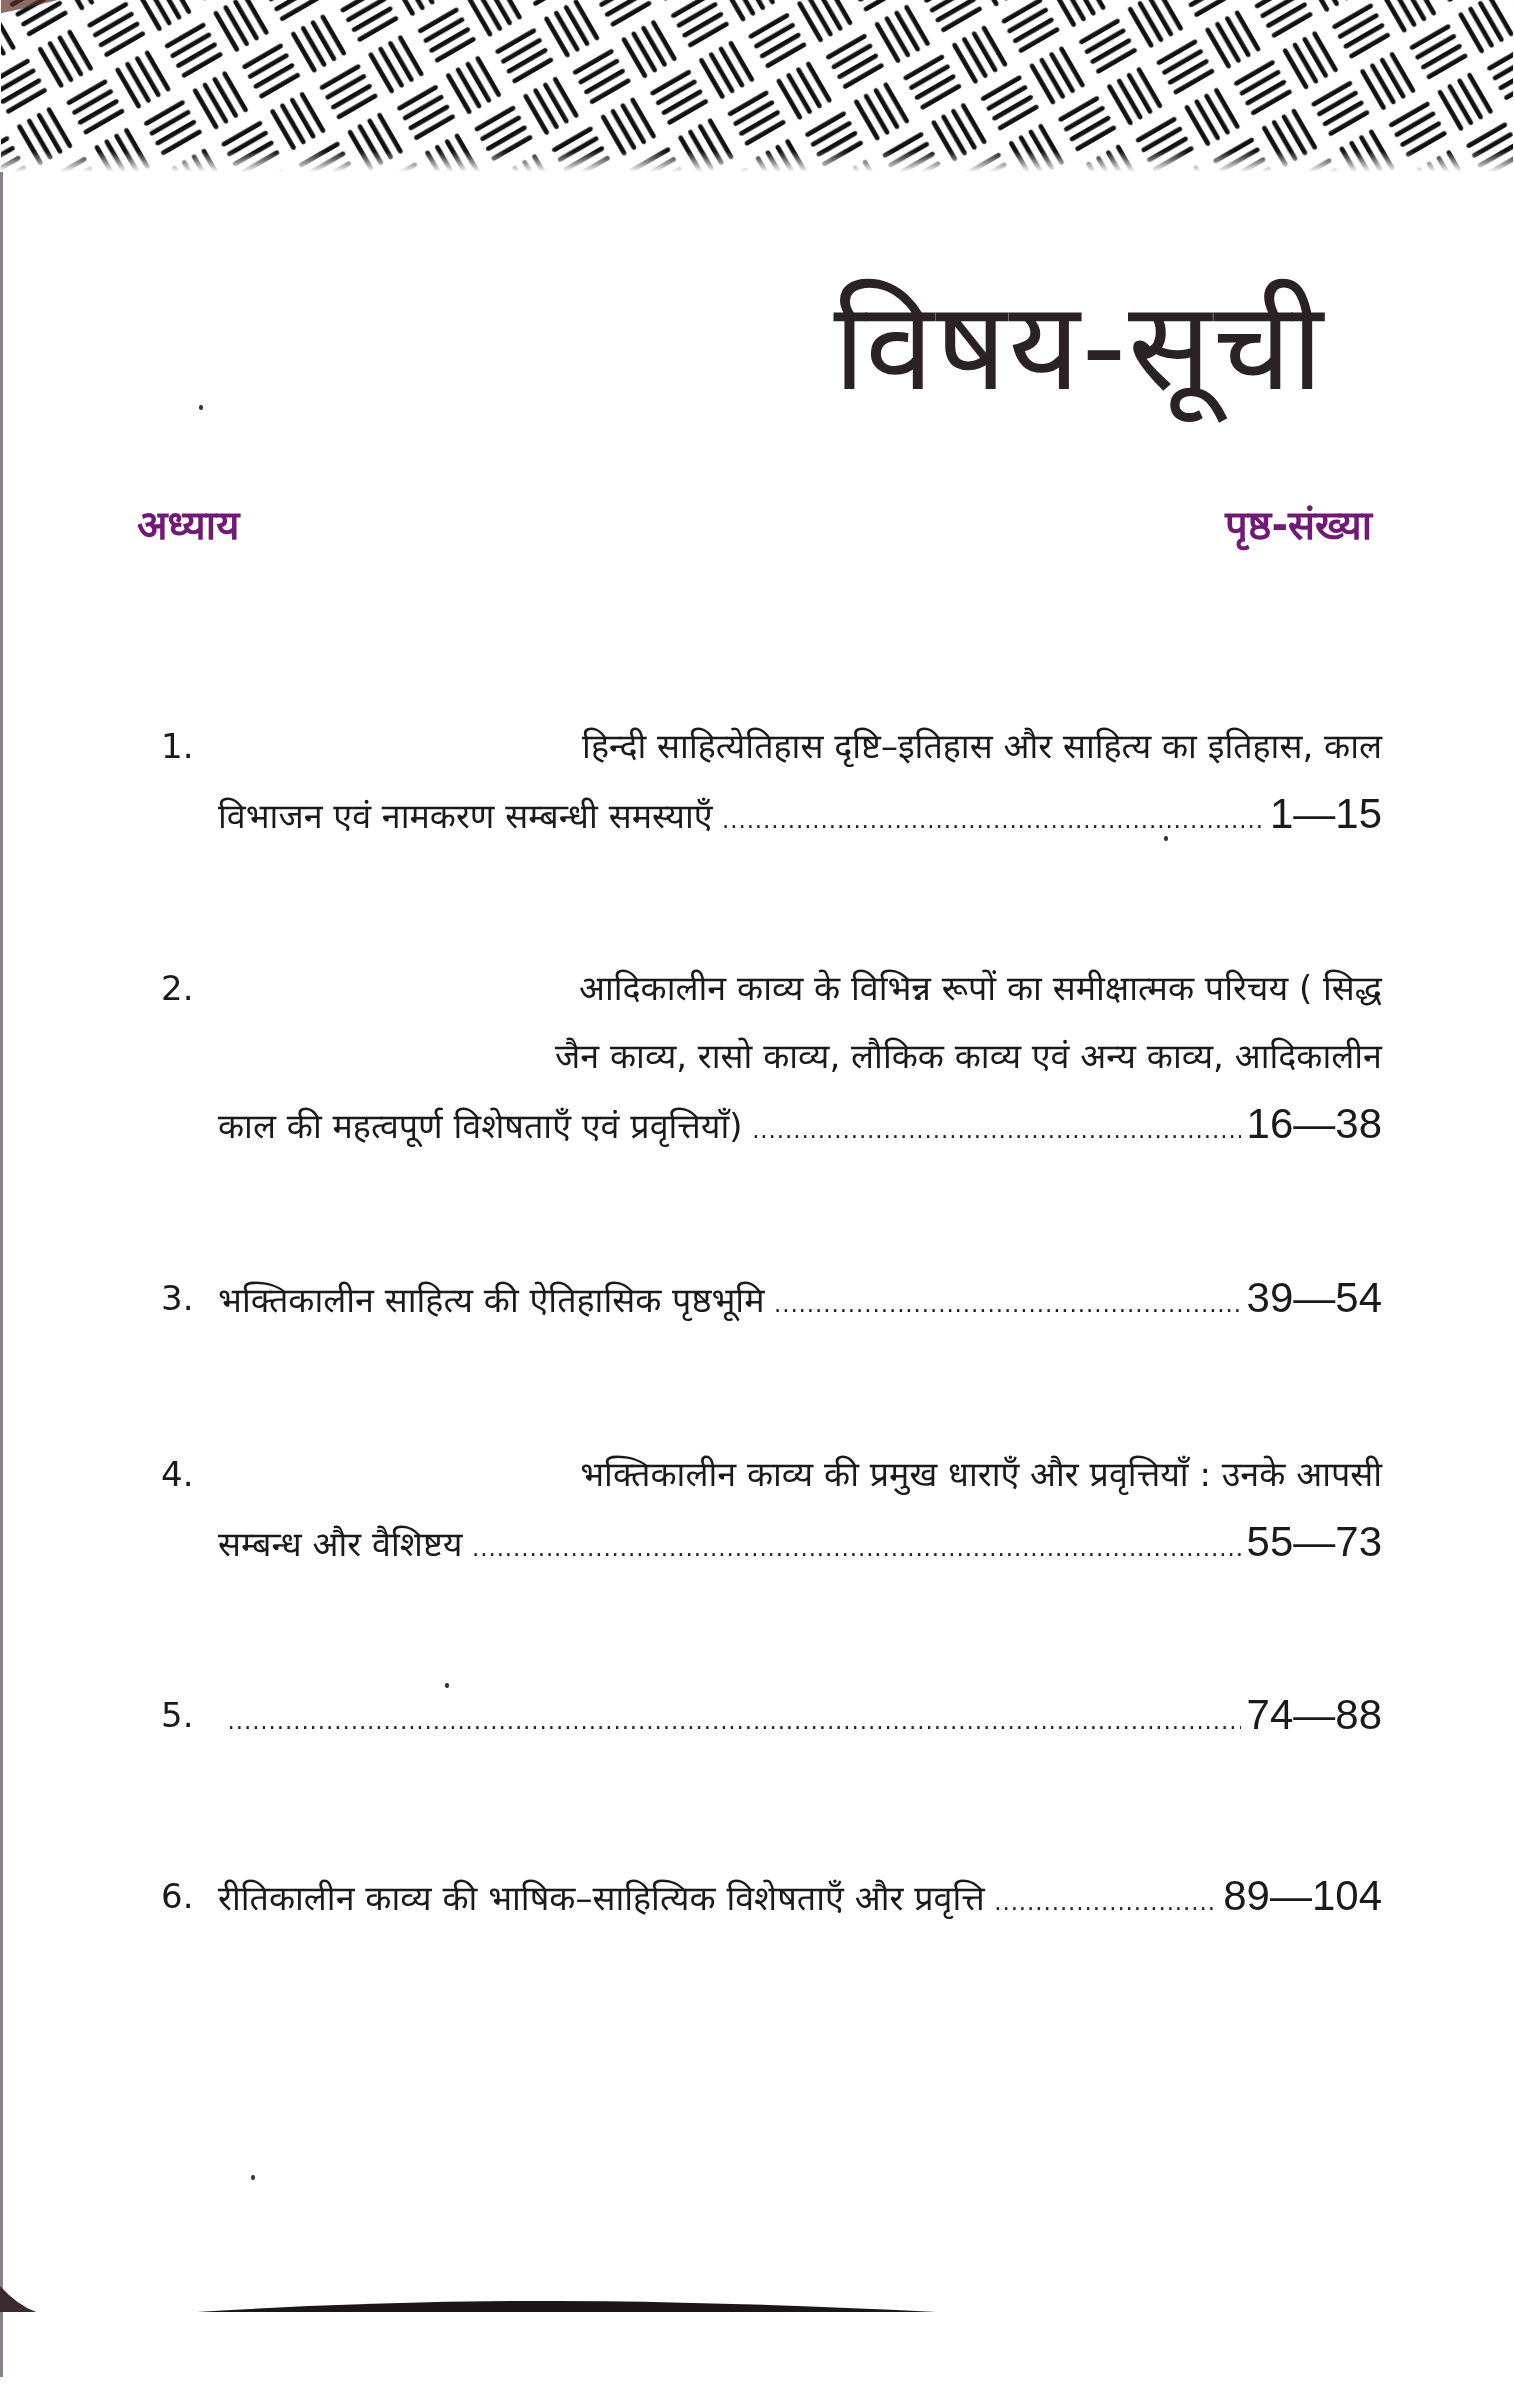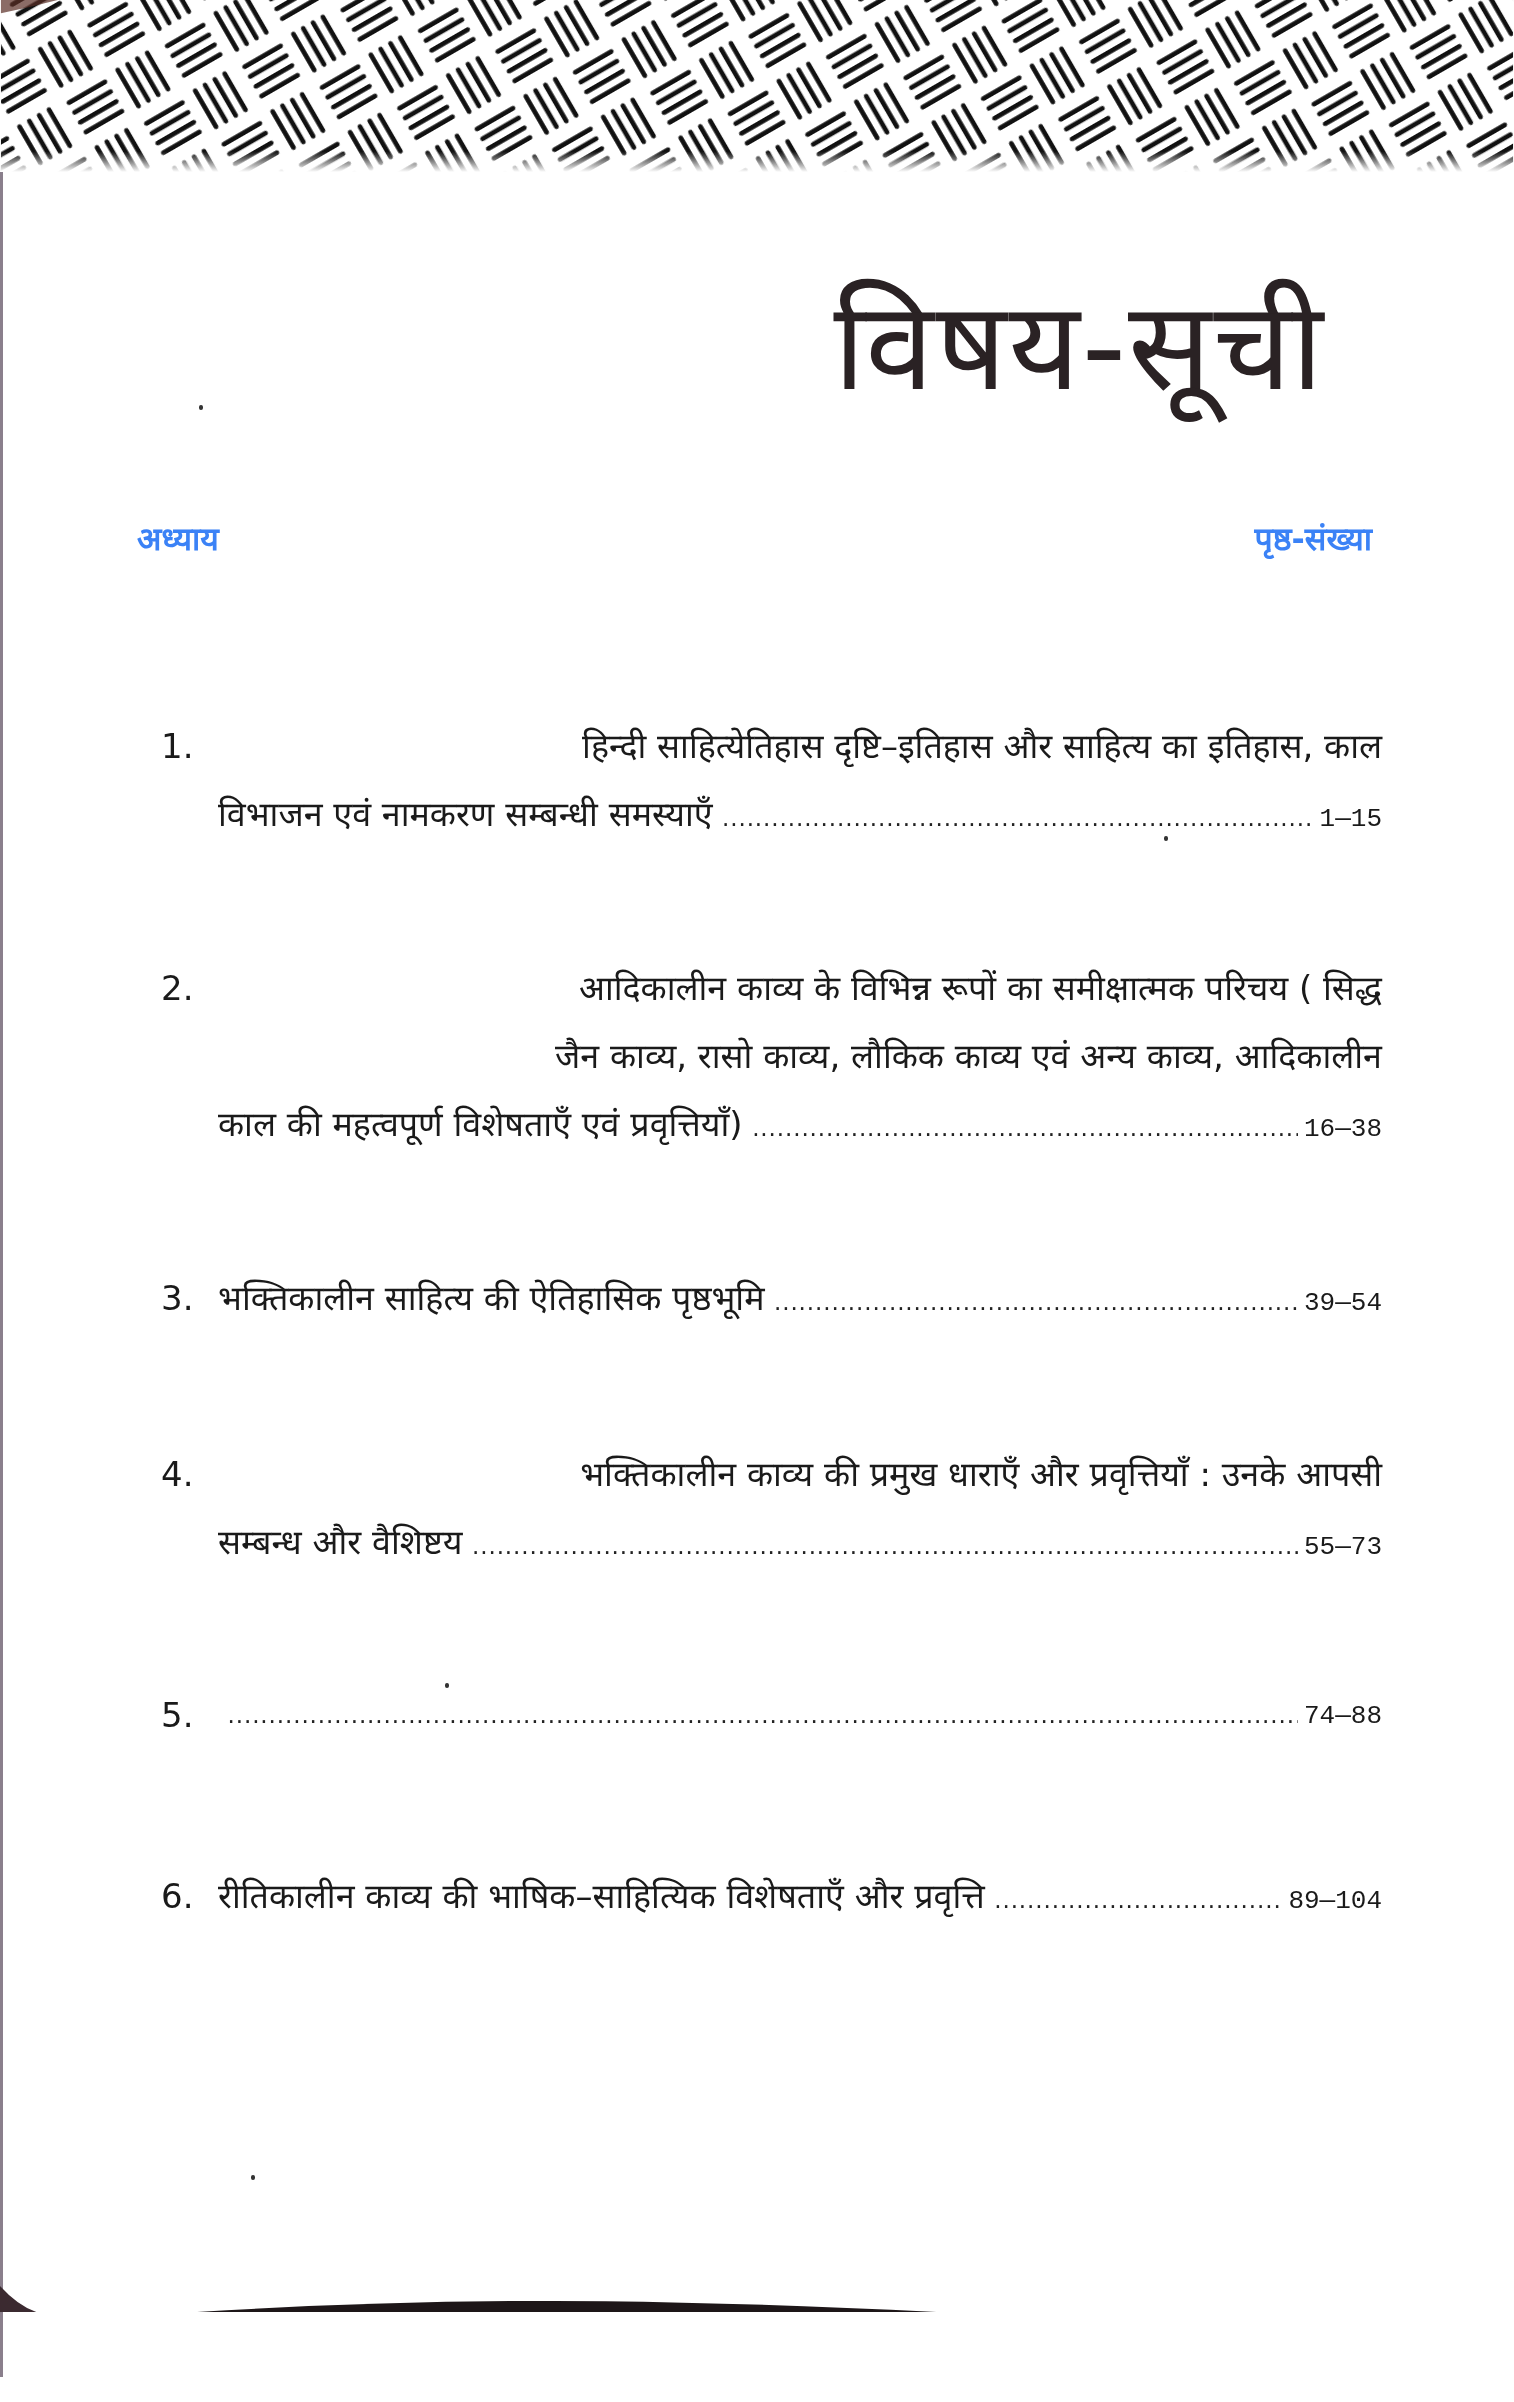--- a/index.html
+++ b/index.html
@@ -33,24 +33,24 @@
       right: 189px;
       top: 203px;
       font-size: 123px;
       font-weight: normal;
       color: #2a2224;
       letter-spacing: 1.9px;
       line-height: 1;
     }
     .col-head {
       position: absolute;
-      top: 516px;
-      font-size: 32px;
+      top: 496px;
+      font-size: 40px;
       font-weight: bold;
-      color: #3b82f6;
+      color: #701a75;
     }
     .col-head.left { left: 137px; }
     .col-head.right { right: 142px; }
 
     .toc-entry {
       position: absolute;
       left: 161px;
       width: 1221px;
       font-size: 34px;
       color: #1a1a1a;
@@ -82,22 +82,22 @@
       margin: 0 5.7px 0 9.5px;
       letter-spacing: 0.9px;
       font-size: 23px;
       color: #222;
     }
     .toc-line.last .leader::before {
       content: "................................................................................................................................................................................................................................................................................";
     }
     .toc-line.last .pages {
       flex: 0 0 auto;
-      font-family: Liberation Mono, monospace;
-      font-size: 26px;
+      font-family: Liberation Sans, sans-serif;
+      font-size: 42px;
     }
     .bottom-shadow {
       position: absolute;
       left: 0; bottom: 0;
       width: 1514px; height: 26.5px;
     }
     .left-edge {
       position: absolute;
       left: 0; top: 172px;
       width: 2.8px; height: 2205px;

